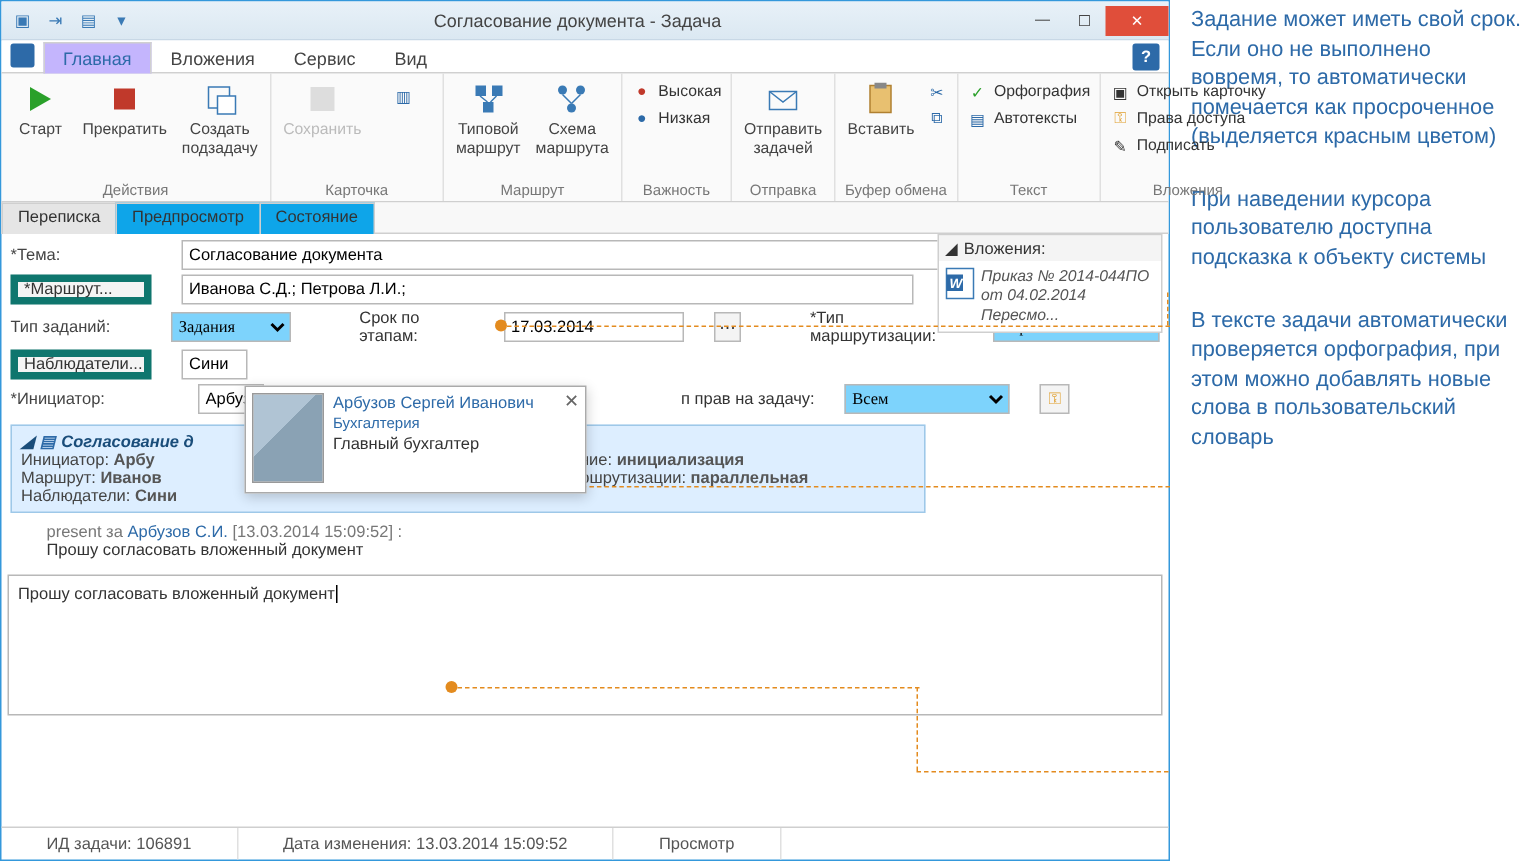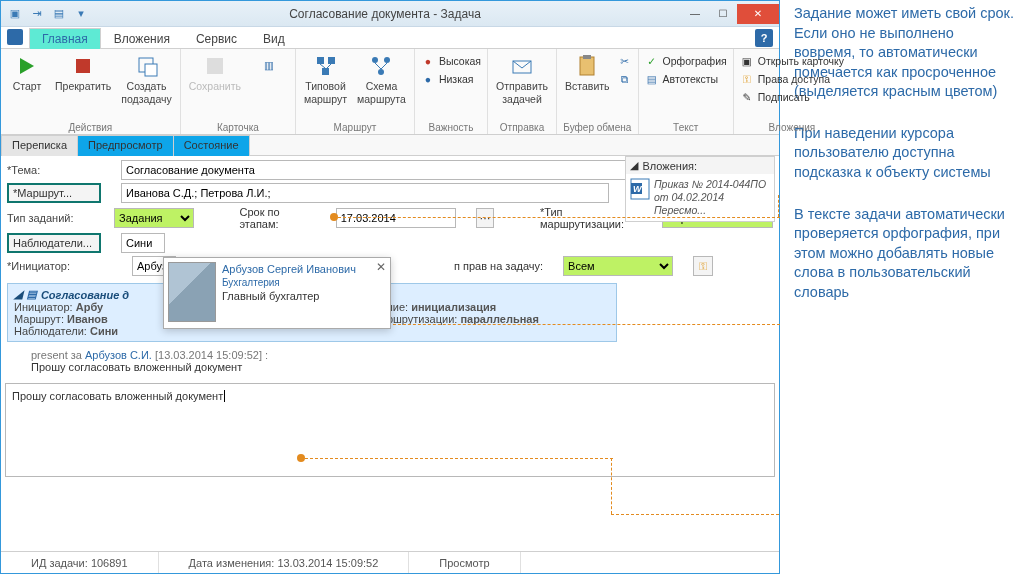--- a/index.html
+++ b/index.html
@@ -11,45 +11,45 @@
   .tb-icons{display:flex;gap:6px;align-items:center}
   .tb-icon{width:16px;height:16px;display:flex;align-items:center;justify-content:center;color:#3a7ab5}
   .tb-title{flex:1;text-align:center;font-size:12px;color:#444}
   .wbtns{display:flex}
   .wbtn{width:28px;height:20px;display:flex;align-items:center;justify-content:center;font-family:Arial;font-size:10px;color:#444}
   .wbtn.close{background:#e04e3a;color:#fff;width:42px}
   
   .tabs{height:22px;background:#fff;display:flex;align-items:flex-end;border-bottom:1px solid #d0d0d0;padding-left:4px;position:relative}
   .sysbtn{width:16px;height:16px;margin:0 6px 3px 2px;background:#2d6aa8;border-radius:2px}
   .tab{padding:3px 12px;font-size:12px;color:#444;border:1px solid transparent;border-bottom:none;margin-bottom:-1px}
-  .tab.active{border-color:#d0d0d0;background:#5eead4;color:#2d6aa8}
+  .tab.active{border-color:#d0d0d0;background:#c4b5fd;color:#2d6aa8}
   .help{position:absolute;right:6px;top:2px;width:18px;height:18px;background:#2d6aa8;color:#fff;border-radius:2px;display:flex;align-items:center;justify-content:center;font-weight:bold}
   
   .rb{height:86px;border-bottom:1px solid #cfcfcf;display:flex;background:#fafafa}
   .rg{border-right:1px solid #e0e0e0;display:flex;flex-direction:column;padding:2px 4px 0}
   .rg-body{flex:1;display:flex;align-items:flex-start;gap:2px}
   .rg-label{font-size:10px;color:#777;text-align:center;padding:1px 0}
   .rbtn{display:flex;flex-direction:column;align-items:center;padding:2px 4px;font-size:10.5px;color:#444;line-height:1.2;min-width:44px}
   .rbtn .ic{width:25px;height:25px;margin-bottom:2px;display:flex;align-items:center;justify-content:center}
   .rbtn.disabled{color:#bbb}
   .rbtn-sm{display:flex;align-items:center;gap:4px;font-size:10.5px;padding:1px 2px;white-space:nowrap}
   .rbtn-sm .ic{width:14px;height:14px;display:flex;align-items:center;justify-content:center}
   .rcol{display:flex;flex-direction:column;gap:2px;padding-top:2px}
   
   .subtabs{height:21px;display:flex;border-bottom:1px solid #cfcfcf;background:#f8f8f8}
   .st{padding:3px 10px;border:1px solid #cfcfcf;border-bottom:none;margin:0 -1px -1px 0;background:#0ea5e9;font-size:11px}
   .st.active{background:#e5e5e5}
   
   .form{padding:4px 6px 0 6px;display:flex;flex-direction:column;gap:3px;position:relative}
   .row{display:flex;align-items:center;gap:20px}
   .lbl{width:94px;font-size:11px;color:#444}
-  .lblbtn{width:94px;font-size:11px;border:2px solid #0f766e;background:#f4f4f4;padding:2px 4px;height:20px;display:flex;align-items:center}
+  .lblbtn{width:94px;font-size:11px;border:5px solid #0f766e;background:#f4f4f4;padding:2px 4px;height:20px;display:flex;align-items:center}
   .inp{flex:1;height:20px;border:1px solid #b8b8b8;padding:2px 4px;font-size:11px;background:#fff;font-family:inherit}
   .inp.sm{flex:0 0 auto}
-  .sel{height:20px;border:1px solid #b8b8b8;font-size:11px;background:#bef264;font-family:Liberation Sans, sans-serif}
+  .sel{height:20px;border:1px solid #b8b8b8;font-size:11px;background:#7dd3fc;font-family:Liberation Serif, serif}
   .iconbtn{width:20px;height:20px;border:1px solid #b8b8b8;background:#f4f4f4;display:flex;align-items:center;justify-content:center}
   
   .card{margin:4px 0 0 0;border:1px solid #9ec8e8;background:#def;padding:4px 6px;font-size:11px}
   .card-h{font-weight:bold;font-style:italic;color:#1a4d7a;display:flex;align-items:center;gap:4px}
   .card-line{font-size:11px;color:#444}
   .card-line b{color:#555}
   .card-cols{display:flex;gap:60px}
   
   .msgs{padding:4px 24px 6px;font-size:11px}
   .msgs .meta{color:#777}

